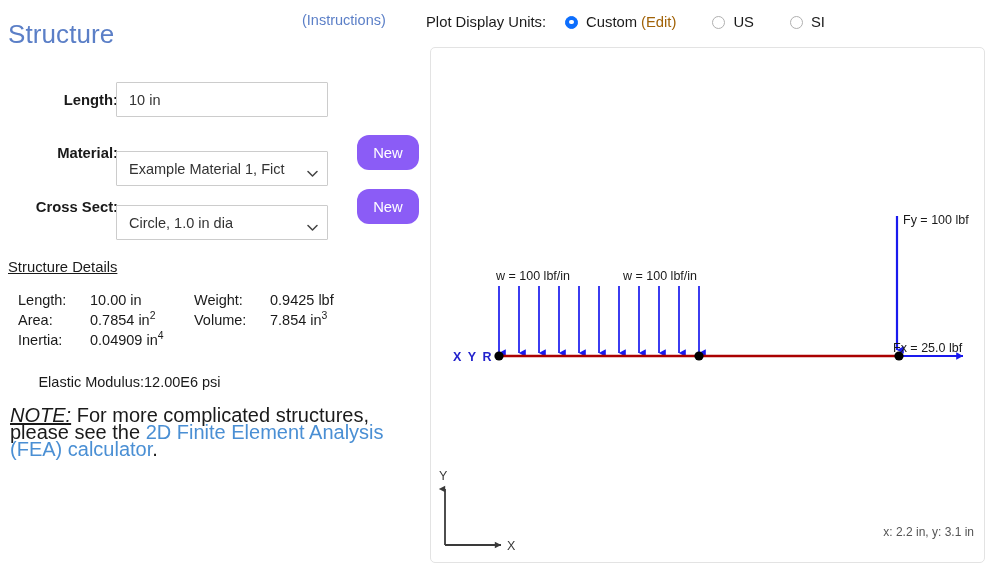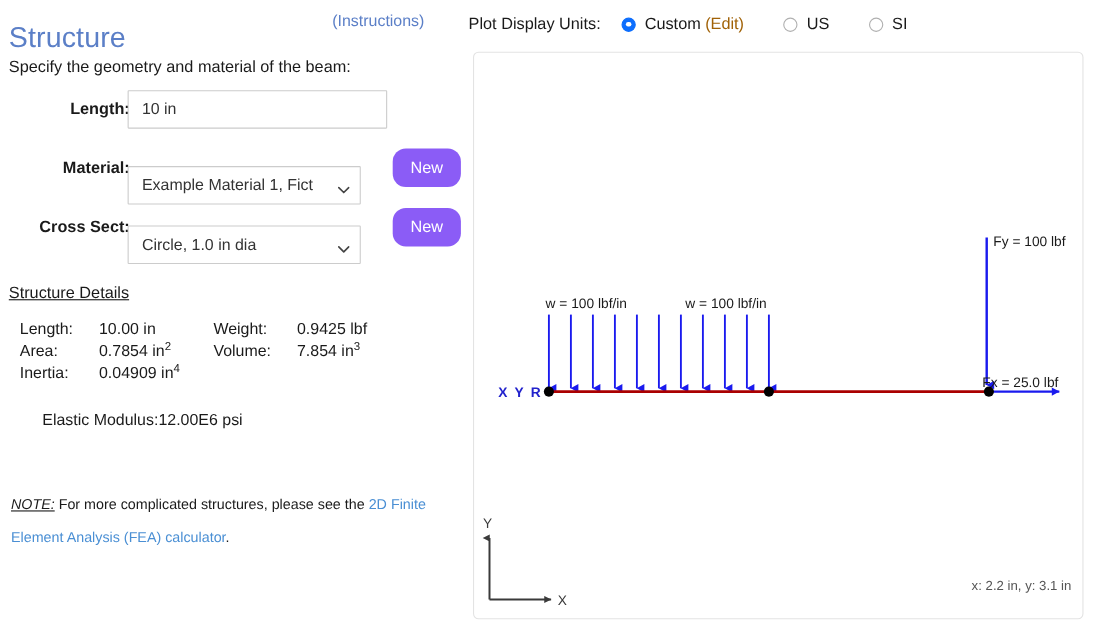--- a/index.html
+++ b/index.html
@@ -60,21 +60,21 @@
     text-align: right;
     font-size: 14.8px;
     font-weight: bold;
     color: #1a1a1a;
     line-height: 37px;
   }
 
   .text-input {
     position: absolute;
     left: 116px; top: 0;
-    width: 236px; height: 35px;
+    width: 212px; height: 35px;
     box-sizing: border-box;
     border: 1px solid #ccc;
     background: #fff;
     font-family: "Liberation Sans", sans-serif;
     font-size: 14.5px;
     color: #333;
     padding: 0 12px;
     border-radius: 1px;
     outline: none;
   }
@@ -144,24 +144,24 @@
     position: absolute;
     left: 18px; top: 374px;
     font-size: 14.5px;
     color: #1a1a1a;
     white-space: nowrap;
   }
   #elastic-label { display: inline-block; width: 126px; text-align: right; }
 
   #note-block {
     position: absolute;
-    left: 10px; top: 444px;
+    left: 10px; top: 407px;
     width: 400px;
-    font-size: 13px;
-    line-height: 30px;
+    font-size: 20px;
+    line-height: 17px;
     color: #1a1a1a;
   }
   #note-word { font-style: italic; text-decoration: underline; }
   #fea-link { color: #4a8fd4; text-decoration: none; cursor: pointer; }
 
   
   #units-bar {
     position: absolute;
     left: 426px; top: 10px;
     height: 24px;
@@ -219,21 +219,20 @@
 </style>
 </head>
 <body>
 
 <div id="left-panel">
 
   <h1 id="page-title">Structure</h1>
 
   <a id="instructions-link">(Instructions)</a>
 
-  <div id="specify-text">Specify the geometry and material of the beam:</div>
 
   <div class="form-row" id="row-length">
     <div class="form-label">Length:</div>
     <input class="text-input" value="10 in" style="">
   </div>
 
   <div class="form-row" id="row-material">
     <div class="form-label">Material:</div>
     <div class="select-wrap">
       <select class="select-input">

